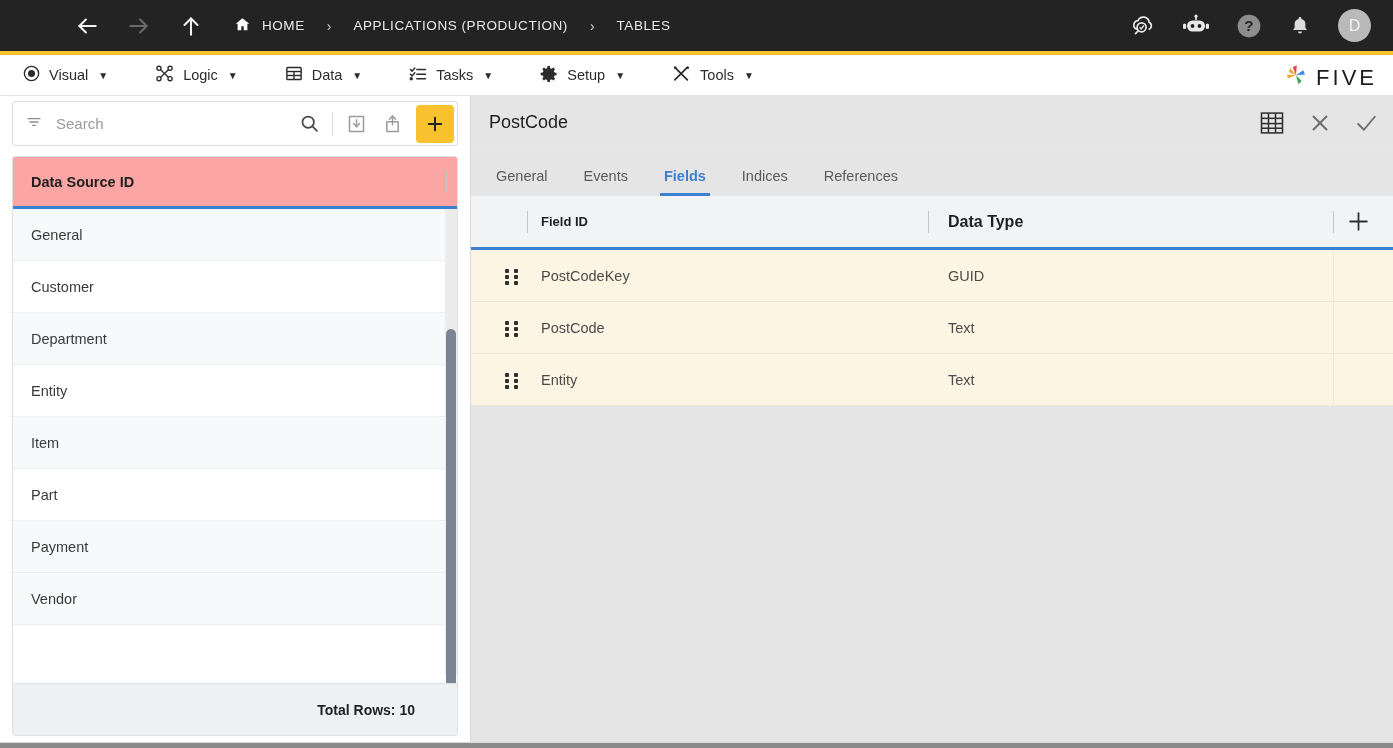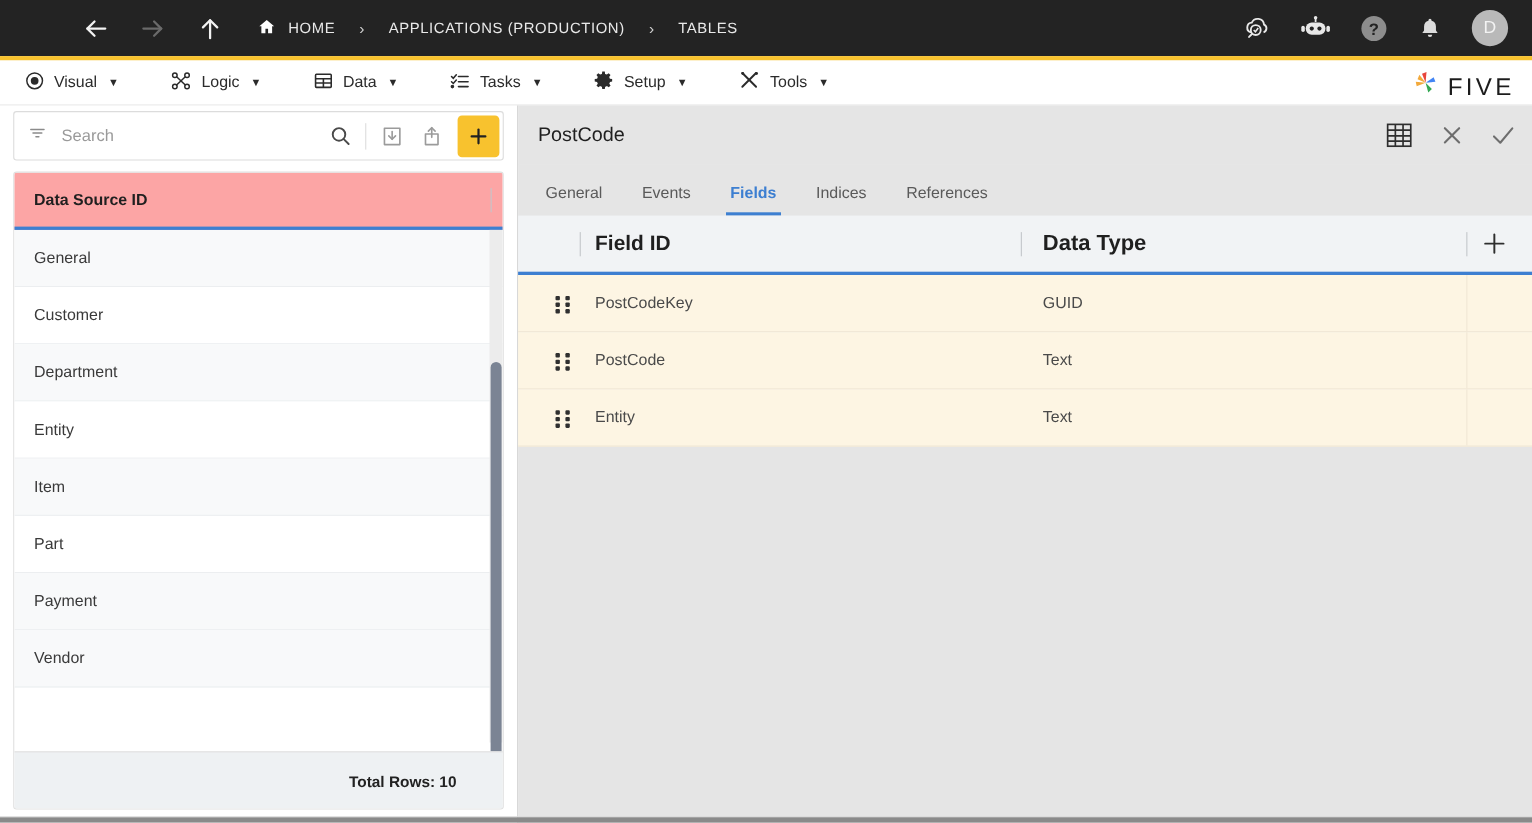--- a/index.html
+++ b/index.html
@@ -128,22 +128,22 @@
   .tab.active::after {
     content:""; position:absolute; left:-4px; right:-4px; bottom:-1px; height:3px; background:#3d7fd1;
   }
 
   .fieldtable { position:relative; }
   .ft-head {
     position:relative; height:54px; background:#f1f3f5; display:flex; align-items:center;
     border-bottom:3px solid #3d7fd1;
   }
   .ft-sep { position:absolute; top:15px; width:1px; height:22px; background:#c3c6ca; }
-  .ft-col-fieldid { position:absolute; left:70px; font-size:19px; font-weight:bold; color:#1f1f1f; }
-  .ft-col-datatype { position:absolute; left:477px; font-size:20px; font-weight:bold; color:#1f1f1f; }
+  .ft-col-fieldid { position:absolute; left:70px; font-size:13px; font-weight:bold; color:#1f1f1f; }
+  .ft-col-datatype { position:absolute; left:477px; font-size:16px; font-weight:bold; color:#1f1f1f; }
   .ft-add { position:absolute; right:22px; top:13px; cursor:pointer; }
   .ft-row {
     position:relative; height:52px; background:#fdf5e3; border-bottom:1px solid #f0e7d5;
     display:flex; align-items:center; cursor:pointer;
   }
   .drag-handle {
     position:absolute; left:34px; top:19px; width:13px; height:16px;
     display:grid; grid-template-columns:repeat(2,4px); grid-template-rows:repeat(3,4px);
     gap:2px 5px; cursor:grab;
   }

